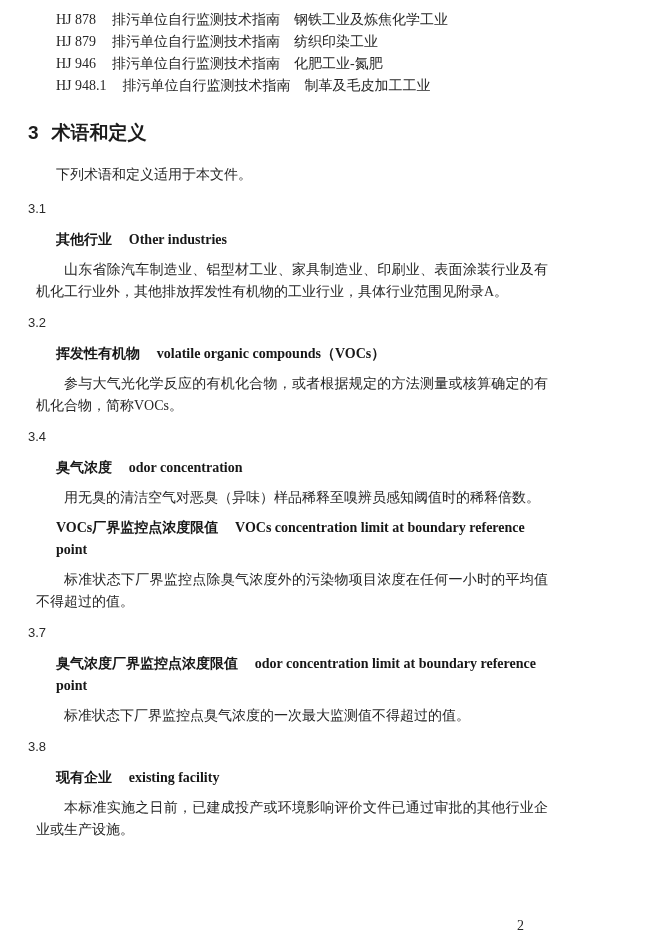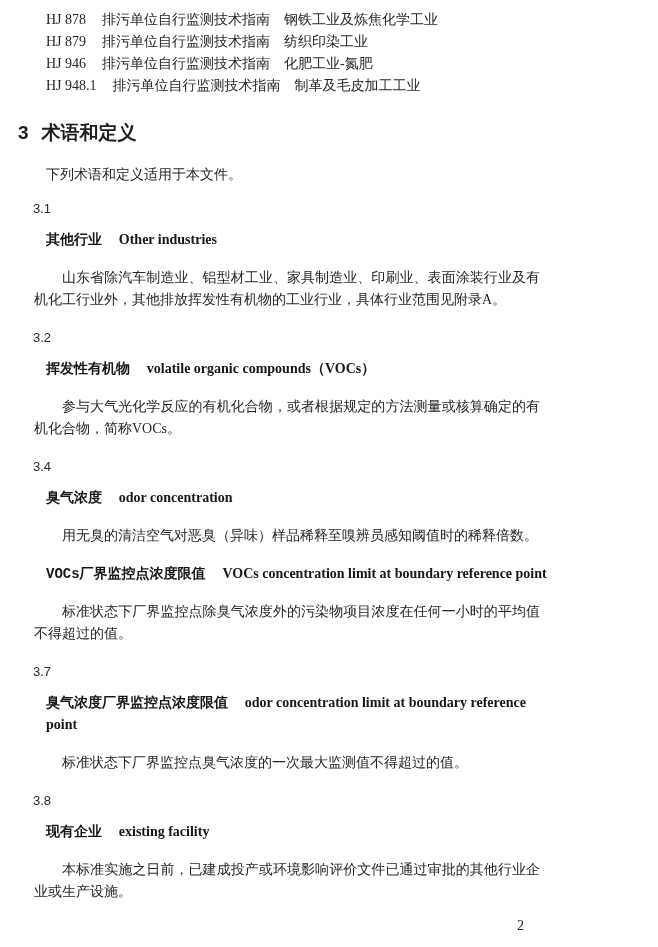--- a/index.html
+++ b/index.html
@@ -8,48 +8,48 @@
     background: #ffffff;
     font-family: "Liberation Serif", "DejaVu Serif", serif;
     font-size: 14px;
     color: #262626;
     overflow: hidden;
   }
   .page {
     position: relative;
     box-sizing: border-box;
     width: 566px; height: 947px;
-    padding: 9px 10px 0 18px;
+    padding: 9px 10px 0 28px;
   }
   .ref-line { margin-left: 28px; line-height: 22px; white-space: nowrap; }
   .ref-code { margin-right: 16px; }
   .ref-guide { margin-right: 14px; }
   .sec-heading {
     margin: 25px 0 0 0;
     font-family: "Liberation Sans", "DejaVu Sans", sans-serif;
     font-weight: bold;
     font-size: 19px;
     line-height: 22px;
     color: #1c1c1c;
   }
   .sec-num { margin-right: 13px; }
   .intro { margin: 20px 0 12px 0; text-indent: 2em; line-height: 22px; }
   .term { margin: 0; }
   .term-num {
-    margin: 9px 15px;
+    margin: 9px 0;
     line-height: 22px;
     font-family: "Liberation Sans", "DejaVu Sans", sans-serif;
     font-size: 13px;
     color: #2a2a2a;
   }
   .term-head { margin-left: 28px; line-height: 22px; font-weight: bold; color: #171717; }
-  .term-zh { font-family: Liberation Mono, monospace; text-align: center; }
+  .term-zh { font-family: Liberation Serif, serif; text-align: center; }
   .term-en { font-family: Liberation Serif, serif; margin-left: 1.2em; }
   .term-def {
-    margin: 16px;
+    margin: 8px;
     text-indent: 2em;
     line-height: 22px;
     text-align: justify;
   }
   .page-number {
     position: absolute;
     right: 42px;
     bottom: 11px;
     line-height: 20px;
     color: #262626;

